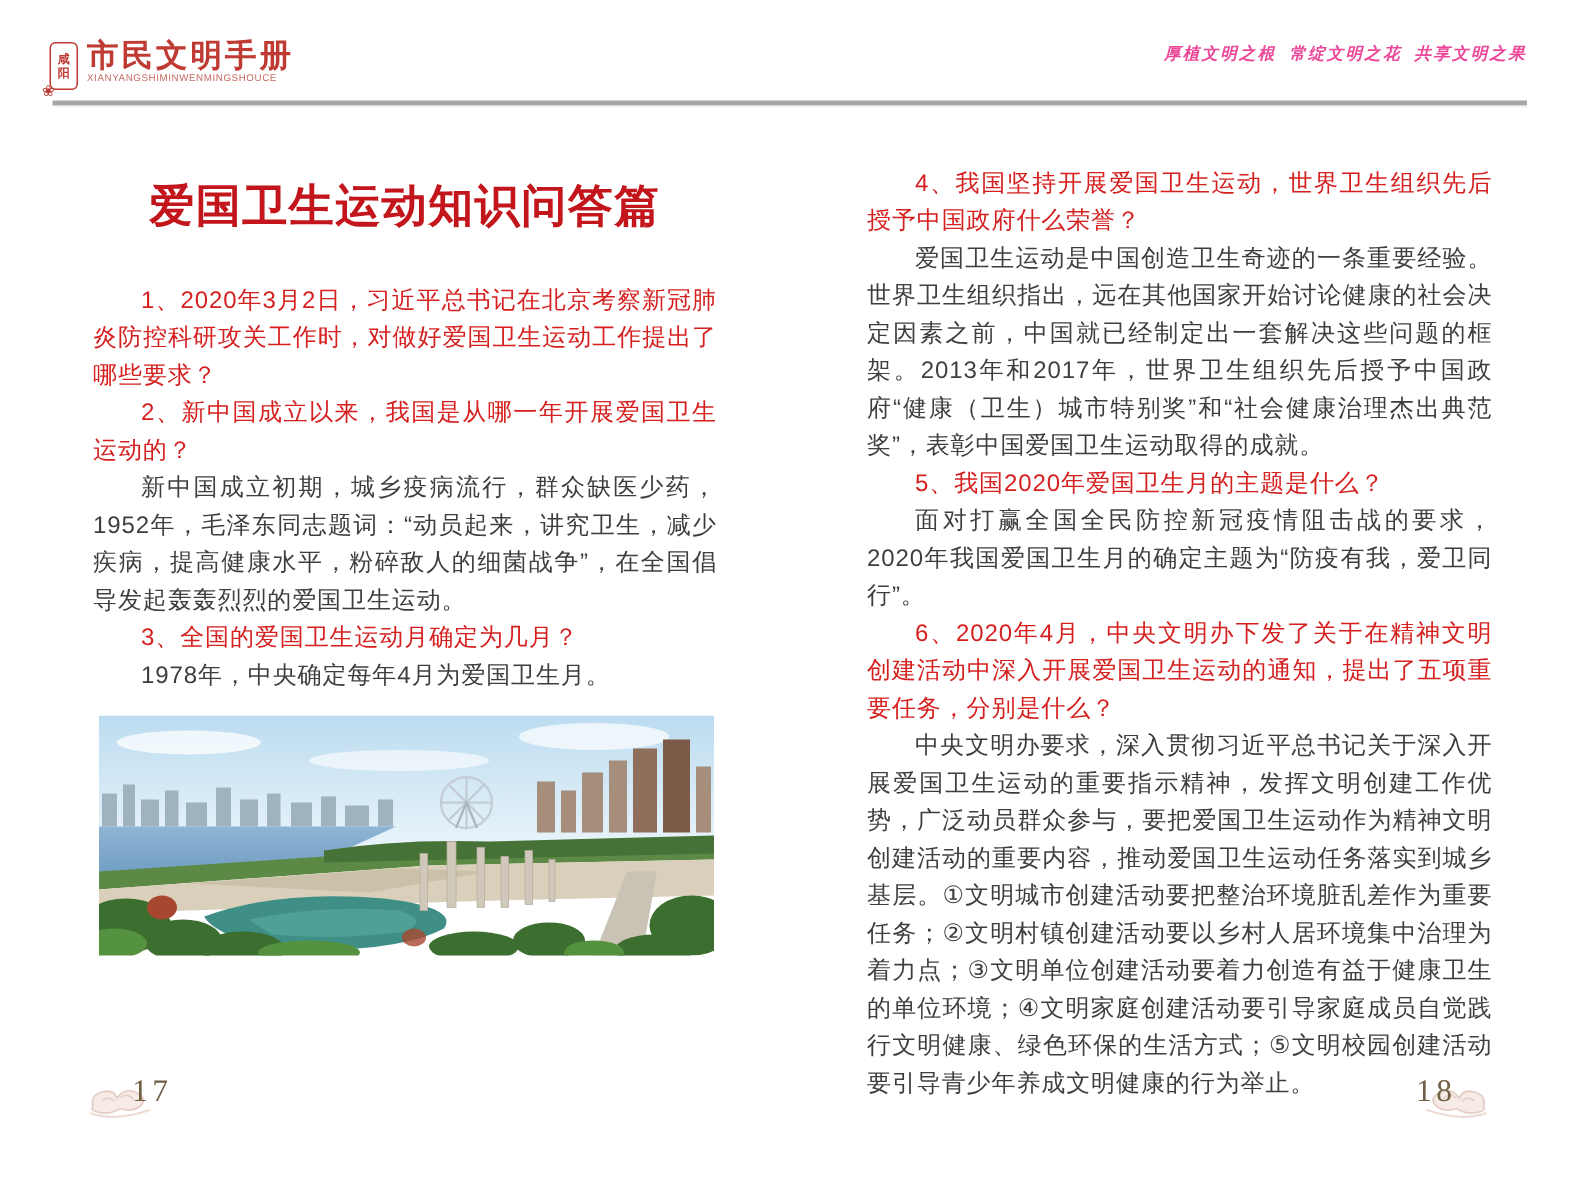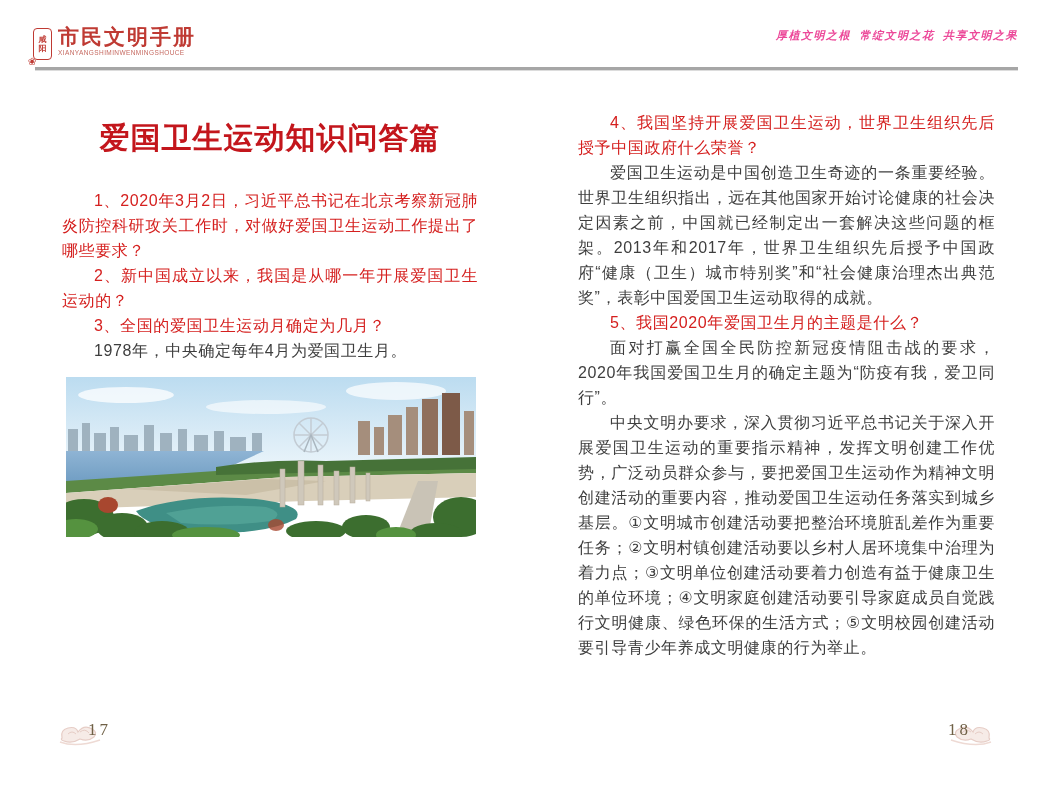--- a/index.html
+++ b/index.html
@@ -48,21 +48,21 @@
     text-indent:2em;text-align:justify;text-align-last:left;
   }
   p.q{color:#d5201f;font-weight:normal;}
   p.a{color:#3e3e3e;}
   
   .photo{
     margin:14px 0 0 4px;width:410px;height:160px;display:block;overflow:hidden;
   }
   
   .pagenum{
-    position:absolute;bottom:48px;font-size:17px;letter-spacing:3px;
+    position:absolute;bottom:48px;font-size:21px;letter-spacing:3px;
     color:#6f6046;font-family:"Liberation Serif","DejaVu Serif",serif;
   }
   .pn-left{left:88px;}
   .pn-right{right:80px;}
   .cloud{position:absolute;bottom:42px;width:44px;height:26px;}
   .cloud-left{left:58px;}
   .cloud-right{right:58px;transform:scaleX(-1);}
 </style>
 </head>
 <body>
@@ -80,20 +80,21 @@
 </div>
 <div class="hdr-slogan">厚植文明之根  常绽文明之花  共享文明之果</div>
 <div class="hdr-rule"></div>
 
 <div class="col col-left">
   <h1 class="page-title">爱国卫生运动知识问答篇</h1>
 
   <p class="q">1、2020年3月2日，习近平总书记在北京考察新冠肺炎防控科研攻关工作时，对做好爱国卫生运动工作提出了哪些要求？</p>
 
   <p class="q">2、新中国成立以来，我国是从哪一年开展爱国卫生运动的？</p>
+  <p class="a">新中国成立初期，城乡疫病流行，群众缺医少药，1952年，毛泽东同志题词：“动员起来，讲究卫生，减少疾病，提高健康水平，粉碎敌人的细菌战争”，在全国倡导发起轰轰烈烈的爱国卫生运动。</p>
 
   <p class="q">3、全国的爱国卫生运动月确定为几月？</p>
   <p class="a">1978年，中央确定每年4月为爱国卫生月。</p>
 
   <svg class="photo" viewBox="0 0 410 160" role="img">
     <defs>
       <linearGradient id="sky" x1="0" y1="0" x2="0" y2="1">
         <stop offset="0" stop-color="#bcdcf0"></stop>
         <stop offset="1" stop-color="#eaf4fa"></stop>
       </linearGradient>
@@ -180,20 +181,21 @@
   </svg>
 </div>
 
 <div class="col col-right">
   <p class="q">4、我国坚持开展爱国卫生运动，世界卫生组织先后授予中国政府什么荣誉？</p>
   <p class="a">爱国卫生运动是中国创造卫生奇迹的一条重要经验。世界卫生组织指出，远在其他国家开始讨论健康的社会决定因素之前，中国就已经制定出一套解决这些问题的框架。2013年和2017年，世界卫生组织先后授予中国政府“健康（卫生）城市特别奖”和“社会健康治理杰出典范奖”，表彰中国爱国卫生运动取得的成就。</p>
 
   <p class="q">5、我国2020年爱国卫生月的主题是什么？</p>
   <p class="a">面对打赢全国全民防控新冠疫情阻击战的要求，2020年我国爱国卫生月的确定主题为“防疫有我，爱卫同行”。</p>
 
+  <p class="q">6、2020年4月，中央文明办下发了关于在精神文明创建活动中深入开展爱国卫生运动的通知，提出了五项重要任务，分别是什么？</p>
   <p class="a">中央文明办要求，深入贯彻习近平总书记关于深入开展爱国卫生运动的重要指示精神，发挥文明创建工作优势，广泛动员群众参与，要把爱国卫生运动作为精神文明创建活动的重要内容，推动爱国卫生运动任务落实到城乡基层。①文明城市创建活动要把整治环境脏乱差作为重要任务；②文明村镇创建活动要以乡村人居环境集中治理为着力点；③文明单位创建活动要着力创造有益于健康卫生的单位环境；④文明家庭创建活动要引导家庭成员自觉践行文明健康、绿色环保的生活方式；⑤文明校园创建活动要引导青少年养成文明健康的行为举止。</p>
 </div>
 
 <svg class="cloud cloud-left" viewBox="0 0 44 26">
   <path d="M4,18 Q2,10 10,8 Q18,6 20,12 Q26,4 34,9 Q40,12 36,17 Q30,22 22,19 Q14,24 6,21 Q2,20 4,18 Z" fill="#f6ebe7" stroke="#e6cdc6" stroke-width="1.2"></path>
   <path d="M10,14 q4,-4 8,0 M22,12 q5,-4 9,1" stroke="#e6cdc6" stroke-width="1" fill="none"></path>
   <path d="M2,22 q16,6 40,-2" stroke="#eedad4" stroke-width="1.4" fill="none"></path>
 </svg>
 <div class="pagenum pn-left">17</div>
 

